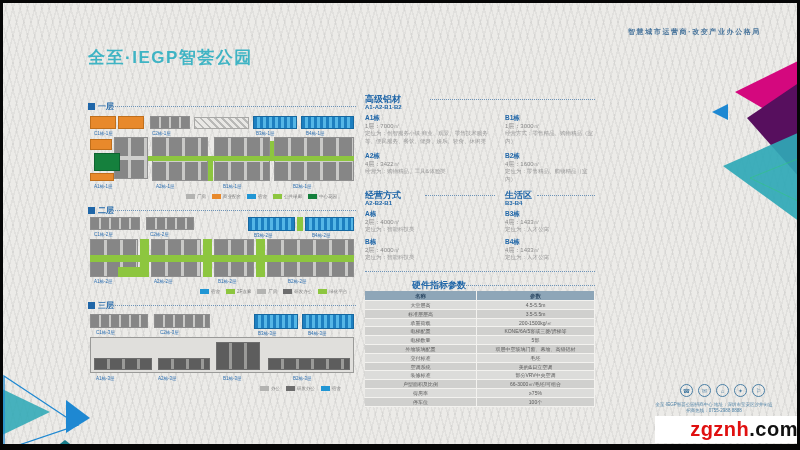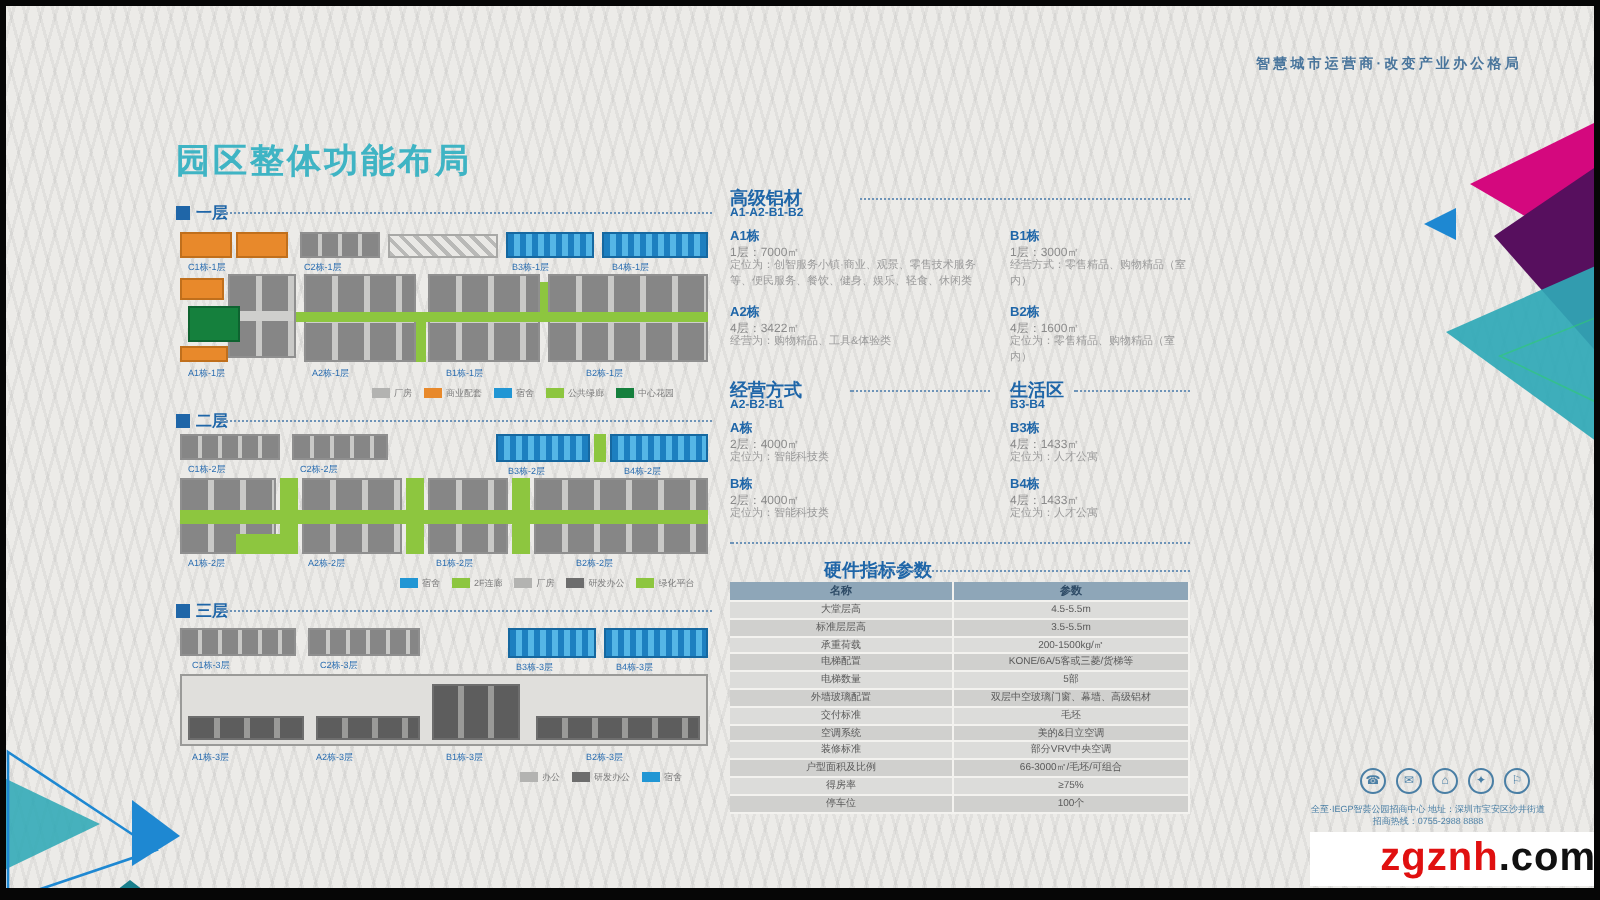--- a/index.html
+++ b/index.html
@@ -68,21 +68,21 @@
   .wm .r{color:#e01010;} .wm .b{color:#111;}
   svg{display:block;}
 </style>
 </head>
 <body>
 
 <div class="slide">
 
   <div class="tagline">智慧城市运营商·改变产业办公格局</div>
 
-  <div class="title" style="top:69px;">园区整体功能布局</div>
+  <div class="title" style="top:46px;">全至·IEGP智荟公园</div>
 
   <div class="floor-tag" style="left:88px;top:101px;">
     <div class="tagsq"></div>
     <span>一层</span>
   </div>
   <div class="dotline" style="left:110px;top:106px;width:246px;"></div>
   <div class="plan" style="top:111px;height:94px;">
     <div class="orange" style="left:2px;top:5px;width:26px;height:13px;"></div>
     <div class="orange" style="left:30px;top:5px;width:26px;height:13px;"></div>
     <div class="slab-sm" style="left:62px;top:5px;width:40px;height:13px;"></div>

